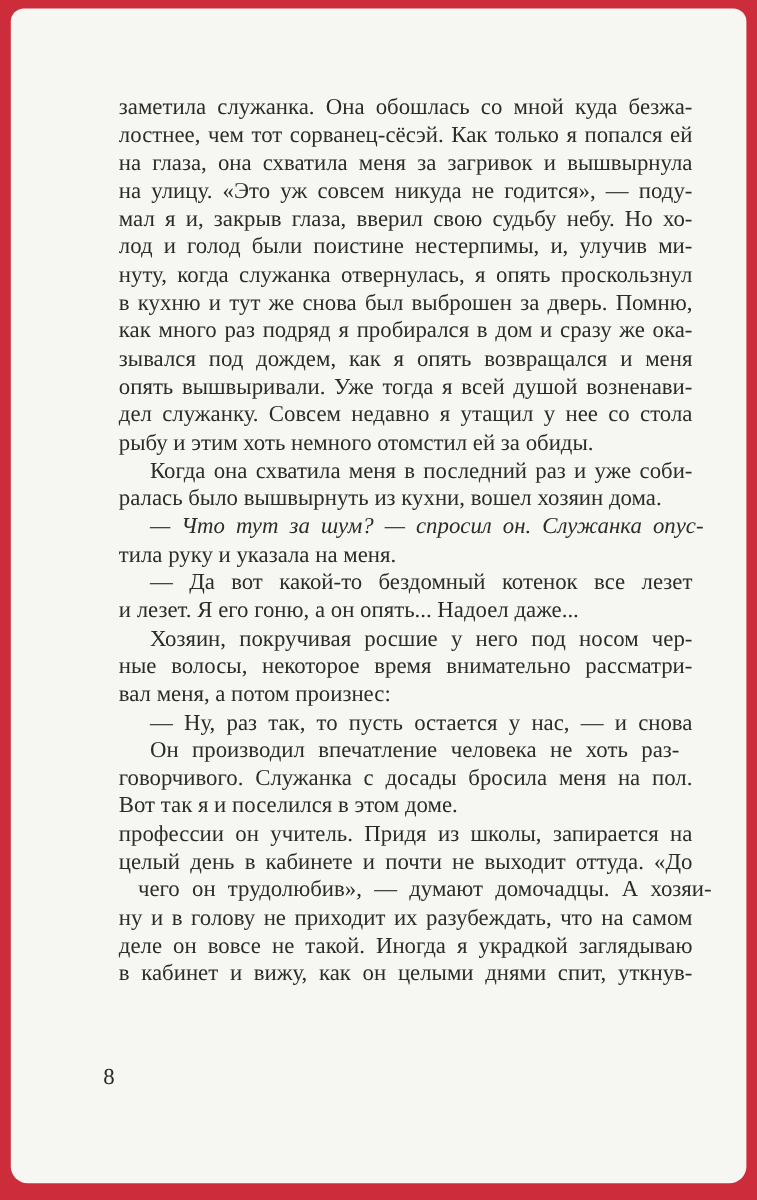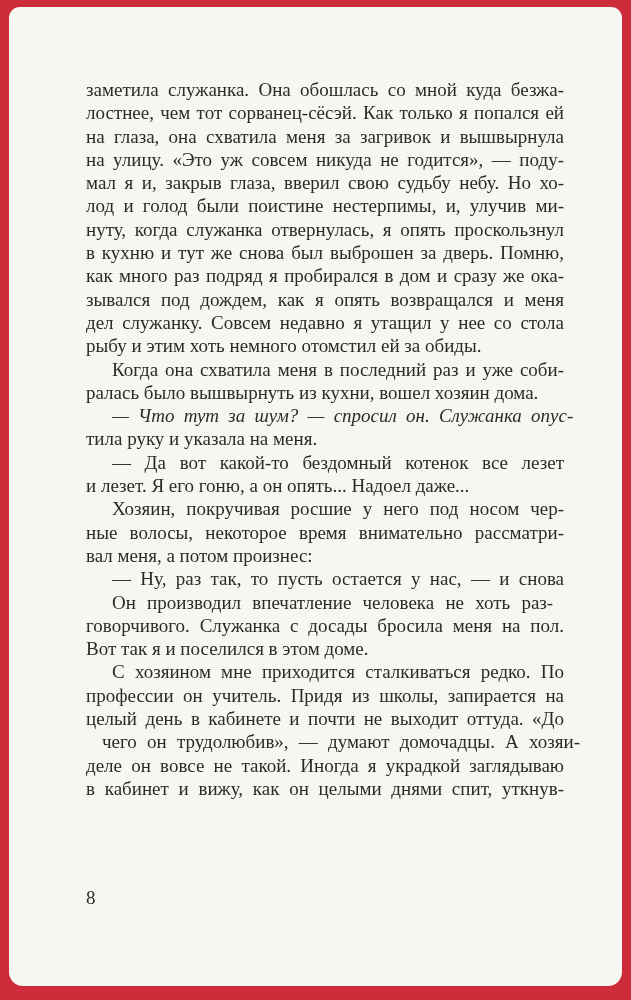--- a/index.html
+++ b/index.html
@@ -9,21 +9,21 @@
     background: var(--frame-color, #cd2d3a);
   }
   .page {
     position: absolute;
     left: 9px; right: 9px; top: 7px; bottom: 14px;
     background: var(--page-color, #f6f7f3);
     border-radius: 11px 11px 14px 14px;
   }
   .text-block {
     position: absolute;
-    left: 77px; top: 71px; width: 478px;
+    left: 90px; top: 71px; width: 478px;
     font-family: "Liberation Serif", "DejaVu Serif", serif;
     font-size: 19px;
     line-height: 23.3px;
     color: var(--text-color, #2d2b27);
   }
   .line {
     height: 23.3px;
     white-space: nowrap;
     overflow: visible;
   }
@@ -48,36 +48,37 @@
       <div class="line"><span class="line-text" style="word-spacing: 4.57px;">заметила служанка. Она обошлась со мной куда безжа-</span></div>
       <div class="line"><span class="line-text" style="word-spacing: 1.55px;">лостнее, чем тот сорванец-сёсэй. Как только я попался ей</span></div>
       <div class="line"><span class="line-text" style="word-spacing: 4.54px;">на глаза, она схватила меня за загривок и вышвырнула</span></div>
       <div class="line"><span class="line-text" style="word-spacing: 3.77px;">на улицу. «Это уж совсем никуда не годится», — поду-</span></div>
       <div class="line"><span class="line-text" style="word-spacing: 3.77px;">мал я и, закрыв глаза, вверил свою судьбу небу. Но хо-</span></div>
       <div class="line"><span class="line-text" style="word-spacing: 4.53px;">лод и голод были поистине нестерпимы, и, улучив ми-</span></div>
       <div class="line"><span class="line-text" style="word-spacing: 3.97px;">нуту, когда служанка отвернулась, я опять проскользнул</span></div>
       <div class="line"><span class="line-text" style="word-spacing: 2.13px;">в кухню и тут же снова был выброшен за дверь. Помню,</span></div>
       <div class="line"><span class="line-text" style="word-spacing: 1.69px;">как много раз подряд я пробирался в дом и сразу же ока-</span></div>
       <div class="line"><span class="line-text" style="word-spacing: 5.92px;">зывался под дождем, как я опять возвращался и меня</span></div>
+      <div class="line"><span class="line-text" style="word-spacing: 2.49px;">опять вышвыривали. Уже тогда я всей душой возненави-</span></div>
       <div class="line"><span class="line-text" style="word-spacing: 3.85px;">дел служанку. Совсем недавно я утащил у нее со стола</span></div>
       <div class="line"><span class="line-text">рыбу и этим хоть немного отомстил ей за обиды.</span></div>
       <div class="line indent"><span class="line-text" style="word-spacing: 2.14px;">Когда она схватила меня в последний раз и уже соби-</span></div>
       <div class="line"><span class="line-text">ралась было вышвырнуть из кухни, вошел хозяин дома.</span></div>
       <div class="line indent"><span class="line-text" style="word-spacing: 4.47px; font-style: italic;">— Что тут за шум? — спросил он. Служанка опус-</span></div>
       <div class="line"><span class="line-text">тила руку и указала на меня.</span></div>
       <div class="line indent"><span class="line-text" style="word-spacing: 8.87px;">— Да вот какой-то бездомный котенок все лезет</span></div>
       <div class="line"><span class="line-text">и лезет. Я его гоню, а он опять... Надоел даже...</span></div>
       <div class="line indent"><span class="line-text" style="word-spacing: 6.25px;">Хозяин, покручивая росшие у него под носом чер-</span></div>
       <div class="line"><span class="line-text" style="word-spacing: 7.5px;">ные волосы, некоторое время внимательно рассматри-</span></div>
       <div class="line"><span class="line-text">вал меня, а потом произнес:</span></div>
       <div class="line indent"><span class="line-text" style="word-spacing: 4.59px;">— Ну, раз так, то пусть остается у нас, — и снова</span></div>
       <div class="line indent"><span class="line-text" style="word-spacing: 6.45px;">Он производил впечатление человека не хоть раз-</span></div>
       <div class="line"><span class="line-text" style="word-spacing: 5.08px;">говорчивого. Служанка с досады бросила меня на пол.</span></div>
       <div class="line"><span class="line-text">Вот так я и поселился в этом доме.</span></div>
-      <div class="line indent"><span class="line-text" style="word-spacing: 5.46px;">С хозяином мне приходится сталкиваться редко. По</span></div>
       <div class="line"><span class="line-text" style="word-spacing: 4.76px;">профессии он учитель. Придя из школы, запирается на</span></div>
       <div class="line"><span class="line-text" style="word-spacing: 3.72px;">целый день в кабинете и почти не выходит оттуда. «До</span></div>
       <div class="line"><span class="line-text" style="word-spacing: 5.45px; margin-left: 16px;">чего он трудолюбив», — думают домочадцы. А хозяи-</span></div>
+      <div class="line"><span class="line-text" style="word-spacing: 2.38px;">ну и в голову не приходит их разубеждать, что на самом</span></div>
       <div class="line"><span class="line-text" style="word-spacing: 4.46px;">деле он вовсе не такой. Иногда я украдкой заглядываю</span></div>
       <div class="line"><span class="line-text" style="word-spacing: 4.99px;">в кабинет и вижу, как он целыми днями спит, уткнув-</span></div>
     </div>
   <div class="page-number">8</div>
 </div>
 
 </body></html>

